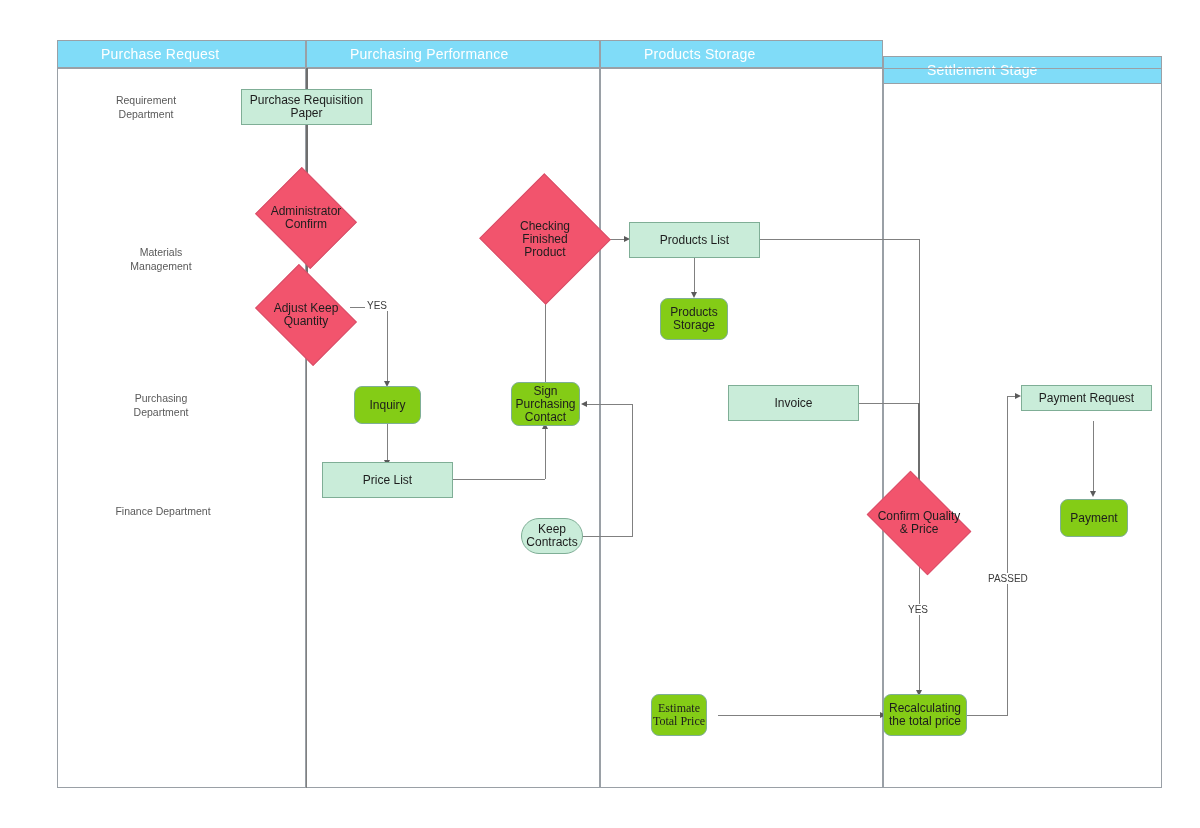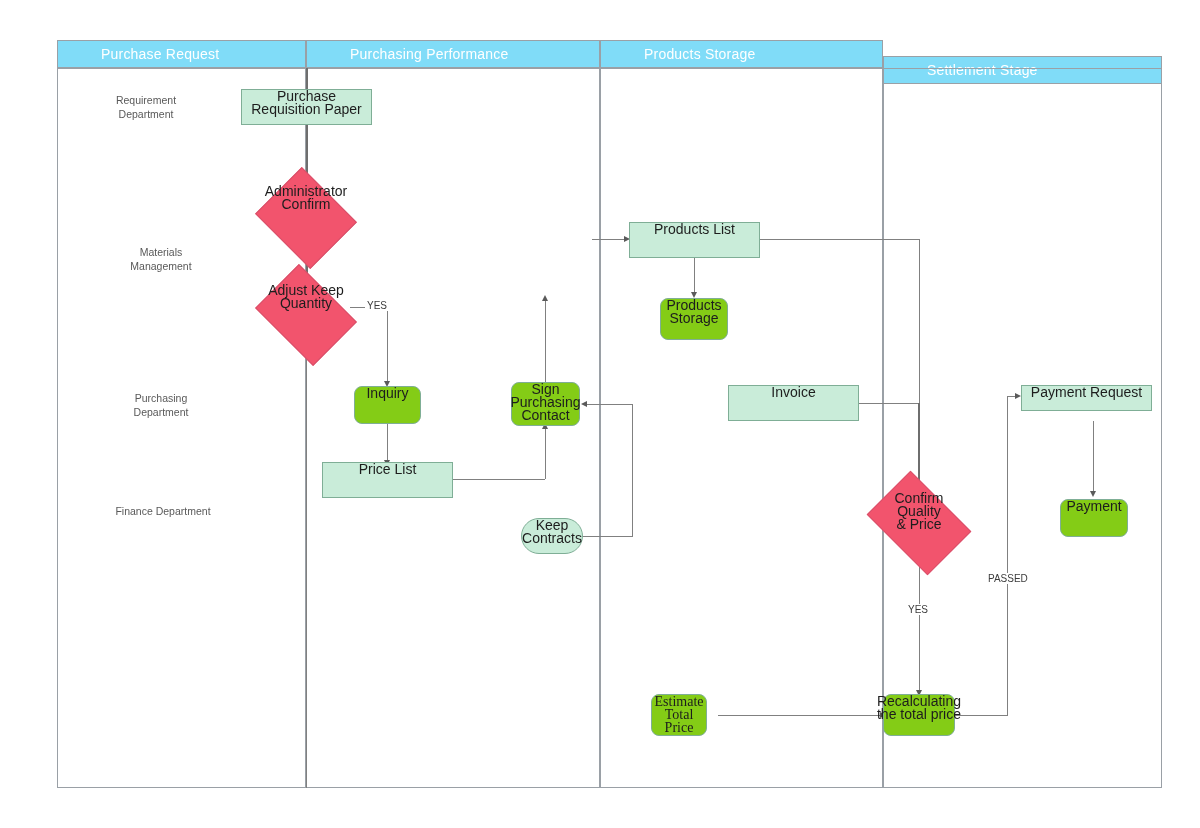--- a/index.html
+++ b/index.html
@@ -10,22 +10,22 @@
   
   .lane-header{position:absolute;background:#80dcf8;border:1px solid #9aa0a6;
        box-sizing:border-box;color:#ffffff;font-size:14px;
        display:flex;align-items:center;justify-content:flex-start;letter-spacing:.2px;padding-left:43px;}
   .lane-body{position:absolute;border:1px solid #9aa0a6;box-sizing:border-box;
        background:transparent;}
   .row-label{position:absolute;color:#595959;font-size:10.5px;line-height:14px;
        text-align:center;white-space:pre-line;}
 
   
-  .node{position:absolute;box-sizing:border-box;display:flex;align-items:flex-start;
-        justify-content:center;text-align:center;font-size:14px;line-height:13px;
+  .node{position:absolute;box-sizing:border-box;display:flex;align-items:center;
+        justify-content:center;text-align:center;font-size:12px;line-height:13px;
         color:#1d1d1d;white-space:pre-line;}
   .n-rect{background:#c9ecd9;border:1px solid #7fae96;}
   .n-round{background:#84cc16;border:1px solid #7fae96;border-radius:8px;}
   .n-pill{background:#c9ecd9;border:1px solid #7fae96;border-radius:999px;}
   .n-diamond{color:#1d1d1d;}
   .n-diamond .dshape{position:absolute;left:0;top:0;width:100%;height:100%;
         background:#f2546d;border:1px solid #d8506a;
         transform:rotate(45deg);box-sizing:border-box;}
   .n-diamond .dtext{position:relative;z-index:2;}
 
@@ -165,20 +165,25 @@
     <span>Sign
 Purchasing
 Contact</span>
   </div>
 
   <div class="node n-pill" style="left:521px;top:518px;width:62px;height:36px;">
     <span>Keep
 Contracts</span>
   </div>
 
+  <div class="node n-diamond" style="left:498px;top:193px;width:94px;height:92px;">
+    <div class="dshape"></div>
+    <span class="dtext">Checking Finished
+Product</span>
+  </div>
 
   <div class="node n-rect" style="left:629px;top:222px;width:131px;height:36px;">
     <span>Products List</span>
   </div>
 
   <div class="node n-round" style="left:660px;top:298px;width:68px;height:42px;">
     <span>Products
 Storage</span>
   </div>
 
@@ -190,21 +195,21 @@
     <div class="dshape"></div>
     <span class="dtext">Confirm Quality
 &amp; Price</span>
   </div>
 
   <div class="node n-round" style="left:651px;top:694px;width:56px;height:42px;font-family:Liberation Serif, serif;">
     <span>Estimate
 Total Price</span>
   </div>
 
-  <div class="node n-round" style="left:883px;top:694px;width:72px;height:42px;">
+  <div class="node n-round" style="left:883px;top:694px;width:84px;height:42px;">
     <span>Recalculating
 the total price</span>
   </div>
 
   <div class="node n-rect" style="left:1021px;top:385px;width:131px;height:26px;">
     <span>Payment Request</span>
   </div>
 
   <div class="node n-round" style="left:1060px;top:499px;width:68px;height:38px;">
     <span>Payment</span>

